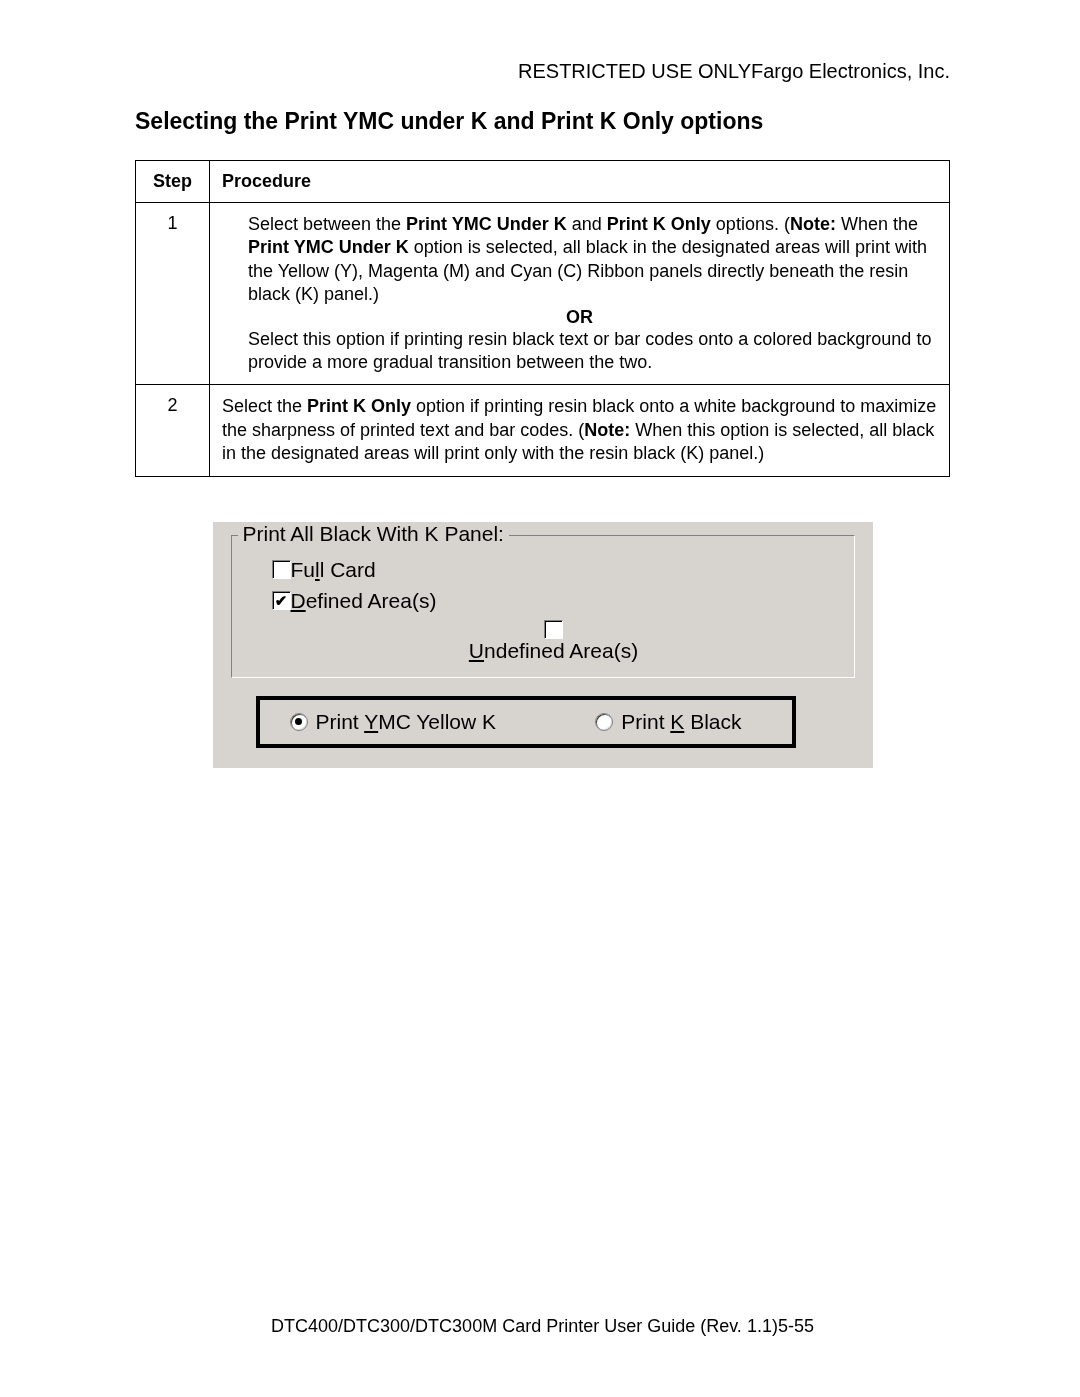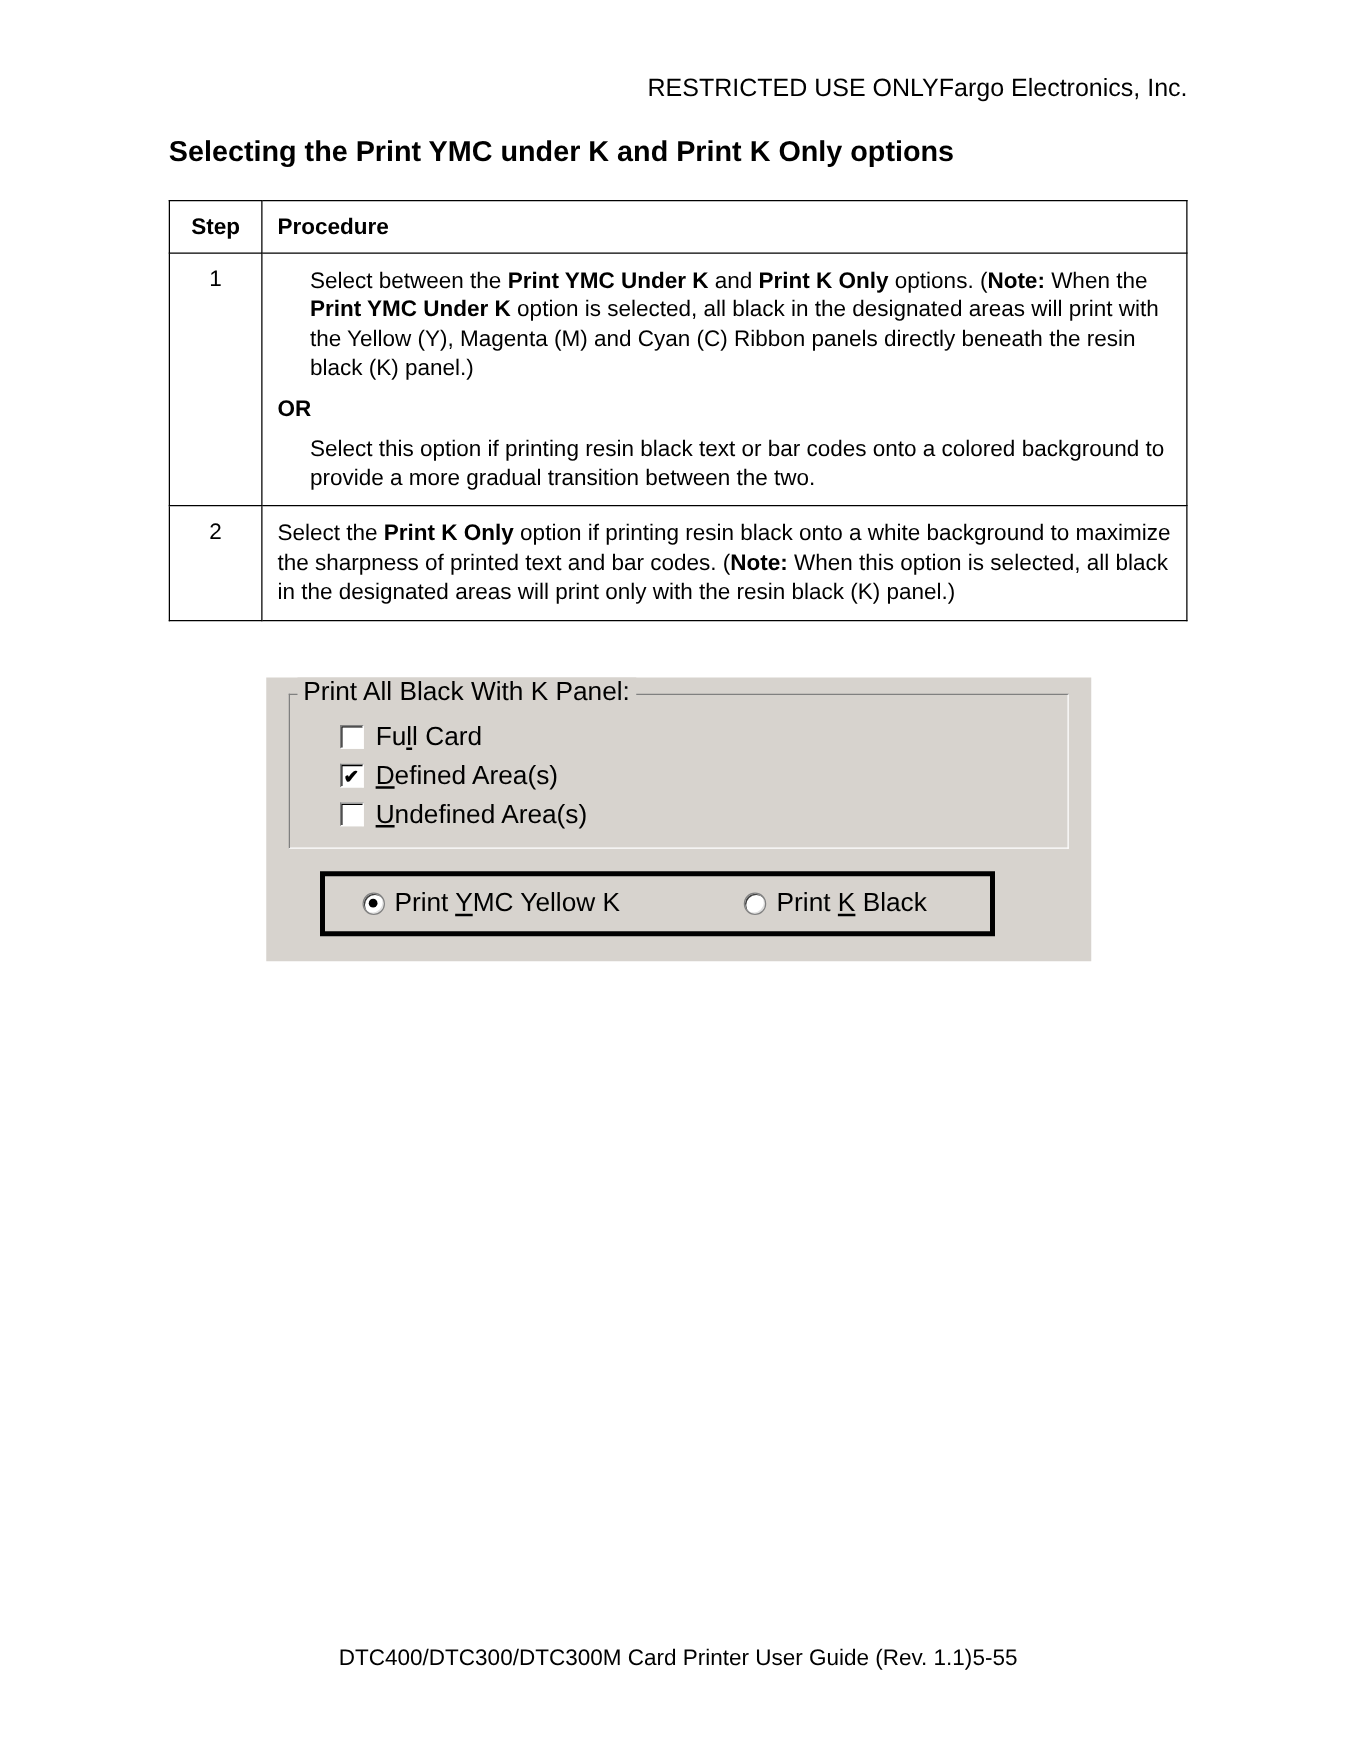--- a/index.html
+++ b/index.html
@@ -42,22 +42,23 @@
     }
     table.procedure th {
       font-weight: bold;
     }
     table.procedure .step-col {
       width: 74px;
       text-align: center;
     }
     table.procedure .or-word {
       font-weight: bold;
-      margin: 10px 0;
+      margin: 0 0;
       display: block;
+      text-align: center;
     }
     .cell-para {
       margin-left: 26px;
       line-height: 1.3;
     }
     .cell-para.first {
       margin-bottom: 0;
     }
     .cell-para.last {
       margin-top: 0;
@@ -86,24 +87,23 @@
       background: #d7d3ce;
       padding: 0 5px;
       font-size: 21px;
       font-family: "MS Sans Serif", Tahoma, sans-serif;
       color: #000;
     }
     .check-row {
       display: flex;
       align-items: center;
       margin-bottom: 7px;
-      gap: 10px;
       text-align: right;
     }
-    .check-row:last-child { margin-bottom: 0; }
+    .check-row:last-child { margin-bottom: 0; flex-direction: column; }
     .checkbox-box {
       width: 19px;
       height: 19px;
       background: #fff;
       border: 1px solid #808080;
       border-right-color: #fff;
       border-bottom-color: #fff;
       box-shadow: inset 1px 1px 0 #000;
       display: flex;
       align-items: center;

